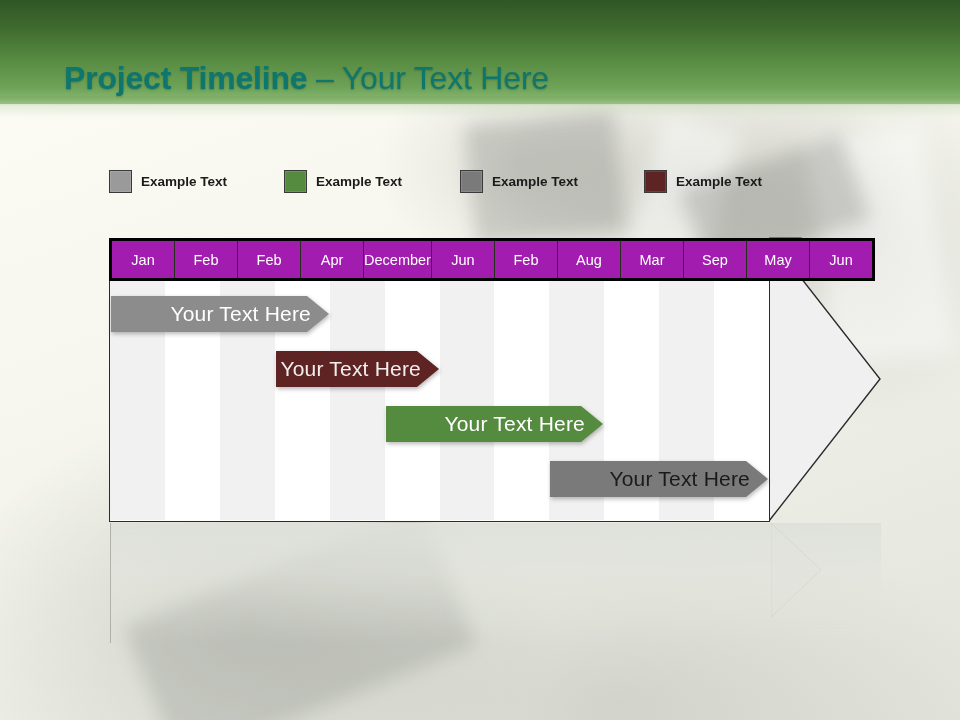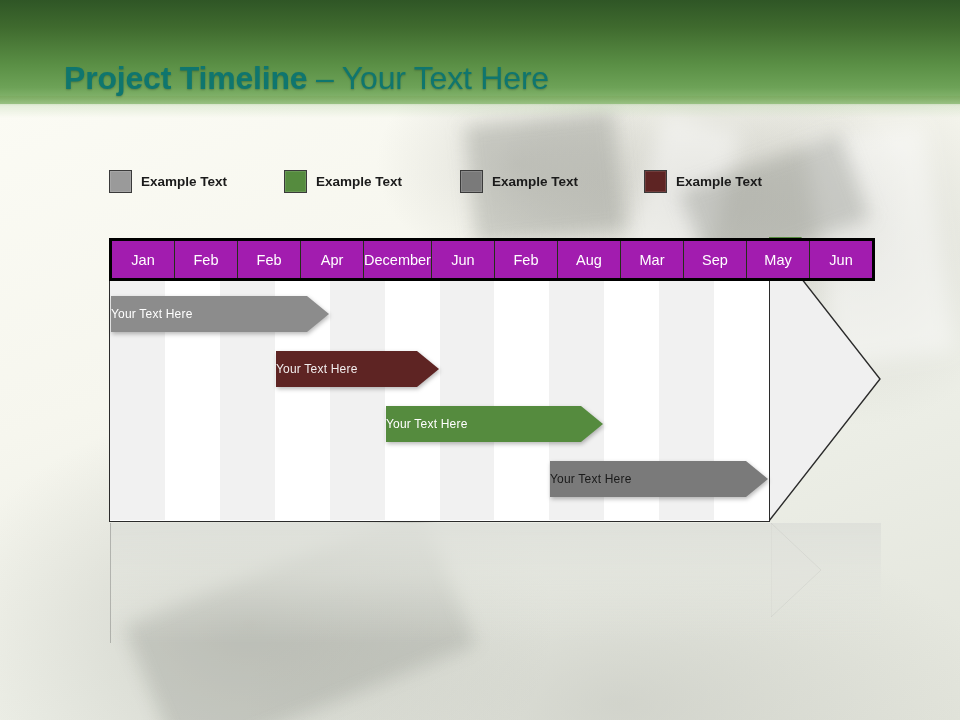--- a/index.html
+++ b/index.html
@@ -97,22 +97,22 @@
   .bar{
     position:absolute;height:36px;display:flex;align-items:center;
     filter:drop-shadow(1.5px 2px 2px rgba(0,0,0,0.28));
   }
   .bar-shape{
     position:absolute;inset:0;
     clip-path:polygon(0 0, calc(100% - 22px) 0, 100% 50%, calc(100% - 22px) 100%, 0 100%);
   }
   .bar-txt{
     position:relative;z-index:2;
-    width:100%;text-align:left;padding-right:18px;box-sizing:border-box;
-    font-size:12px;white-space:nowrap;
+    width:100%;text-align:right;padding-right:18px;box-sizing:border-box;
+    font-size:21px;white-space:nowrap;
     letter-spacing:0.2px;
   }
 
   
   .reflection{
     position:absolute;left:110px;top:523px;width:770px;height:120px;
     background:linear-gradient(180deg,rgba(222,224,218,0.92) 0%,rgba(226,228,221,0.6) 45%,rgba(230,232,225,0) 100%);
     border-left:1px solid rgba(90,90,90,0.35);
   }
   .refl-arrow{position:absolute;left:660px;top:0;width:112px;height:120px;opacity:0.35;}

